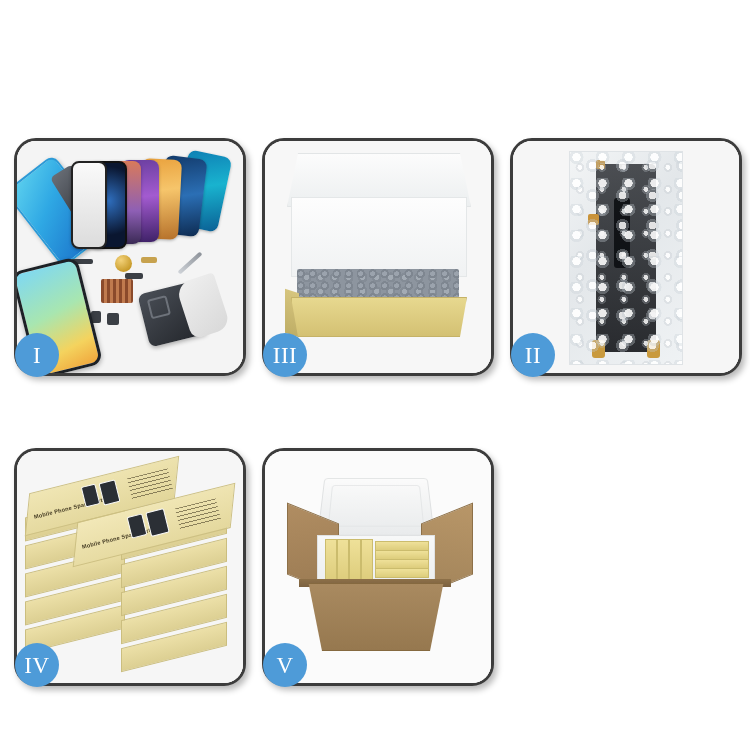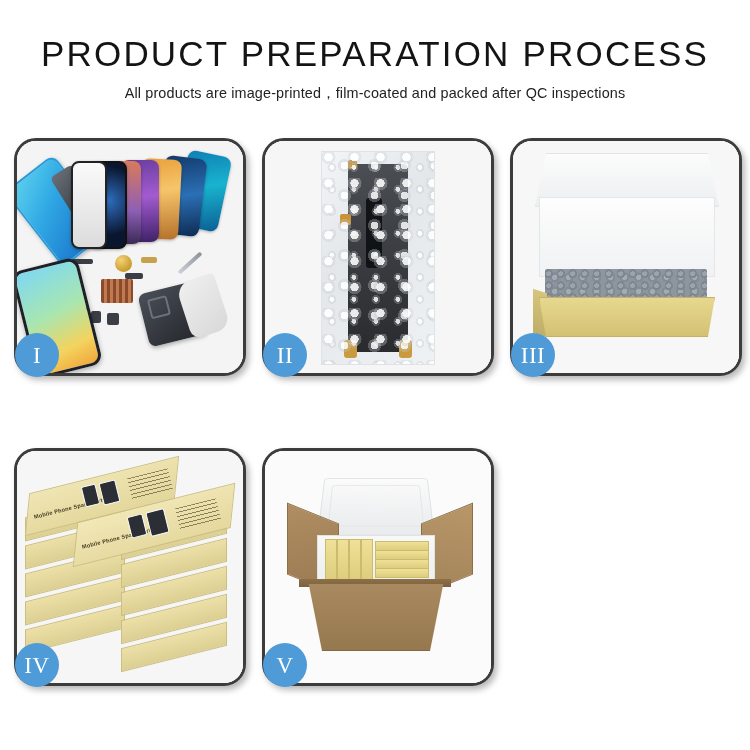--- a/index.html
+++ b/index.html
@@ -230,24 +230,20 @@
   .c-tab1{position:absolute;left:46px;top:106px;width:18px;height:16px;
     background:#9c8055;opacity:.75;}
   .c-tab2{position:absolute;left:48px;top:168px;width:18px;height:14px;
     background:#9c8055;opacity:.7;}
 </style>
 </head>
 <body>
 
 <div class="page">
 
-  <div class="header">
-    <div class="title">PRODUCT PREPARATION PROCESS</div>
-    <div class="subtitle">All products are image-printed，film-coated and packed after QC inspections</div>
-  </div>
 
   <div class="grid">
 
     <div class="panel">
       <div class="panel-inner">
         <div class="p1">
           <div class="ph ph-a"></div>
           <div class="fan">
             <div class="s s1"></div>
             <div class="s s2"></div>
@@ -271,45 +267,45 @@
             <div class="tweez"></div>
           </div>
           <div class="ph ph-b"></div>
         </div>
       </div>
       <div class="badge">I</div>
     </div>
 
     <div class="panel">
       <div class="panel-inner">
+        <div class="p3">
+          <div class="b3-lid"></div>
+          <div class="b3-foam"></div>
+          <div class="b3-bub"></div>
+          <div class="b3-side"></div>
+          <div class="b3-front"></div>
+        </div>
+      </div>
+      <div class="badge">III</div>
+    </div>
+
+    <div class="panel">
+      <div class="panel-inner">
         <div class="p2">
           <div class="bag">
             <div class="flex-part"></div>
             <div class="gold1"></div>
             <div class="gold2"></div>
             <div class="gold3"></div>
             <div class="gold4"></div>
             <div class="bubbles"></div>
           </div>
         </div>
       </div>
       <div class="badge">II</div>
-    </div>
-
-    <div class="panel">
-      <div class="panel-inner">
-        <div class="p3">
-          <div class="b3-lid"></div>
-          <div class="b3-foam"></div>
-          <div class="b3-bub"></div>
-          <div class="b3-side"></div>
-          <div class="b3-front"></div>
-        </div>
-      </div>
-      <div class="badge">III</div>
     </div>
 
     <div class="panel">
       <div class="panel-inner">
         <div class="p4">
           <div class="stack">
             <div class="bx bx-l1"></div>
             <div class="bx bx-l2"></div>
             <div class="bx bx-l3"></div>
             <div class="bx bx-l4"></div>

